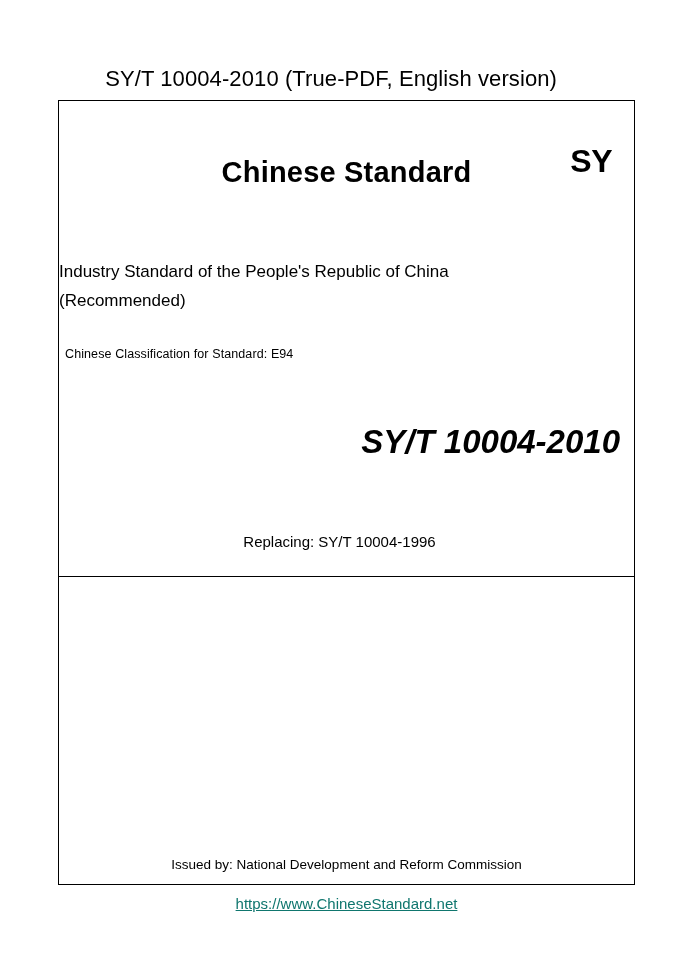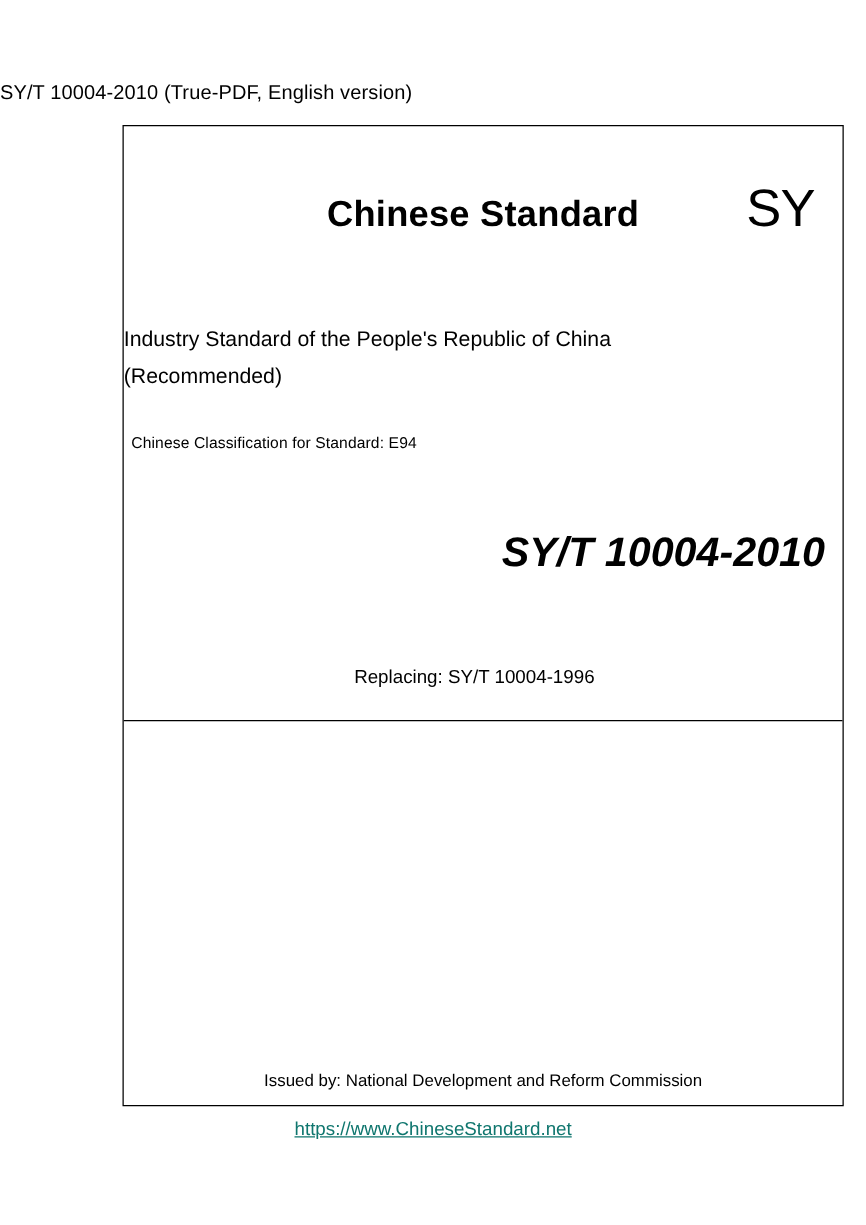--- a/index.html
+++ b/index.html
@@ -19,33 +19,32 @@
     width: 693px;
     height: 980px;
     position: relative;
     box-sizing: border-box;
   }
   .top-title {
     position: absolute;
     top: 66px;
     left: 0;
     width: 557px;
-    text-align: left;
-    font-size: 16px;
+    text-align: right;
+    font-size: 22px;
     letter-spacing: 0.1px;
   }
   .cert-box {
     position: absolute;
     top: 100px;
     left: 58px;
     width: 577px;
     height: 785px;
     border: 1.5px solid #000000;
     box-sizing: border-box;
-    margin-left: 40px;
   }
   .section-upper {
     position: absolute;
     top: 0;
     left: 0;
     right: 0;
     height: 476px;
     border-bottom: 1.5px solid #000000;
     box-sizing: border-box;
   }
@@ -56,22 +55,22 @@
     width: 100%;
     text-align: center;
     font-size: 29px;
     font-weight: bold;
     letter-spacing: 0.2px;
   }
   .sy-logo {
     position: absolute;
     top: 42px;
     right: 22px;
-    font-size: 42px;
-    font-weight: normal;
+    font-size: 32px;
+    font-weight: bold;
     letter-spacing: -0.5px;
   }
   .industry-line {
     position: absolute;
     top: 156px;
     left: 0;
     width: 100%;
     text-align: left;
     font-size: 17px;
     line-height: 29px;

